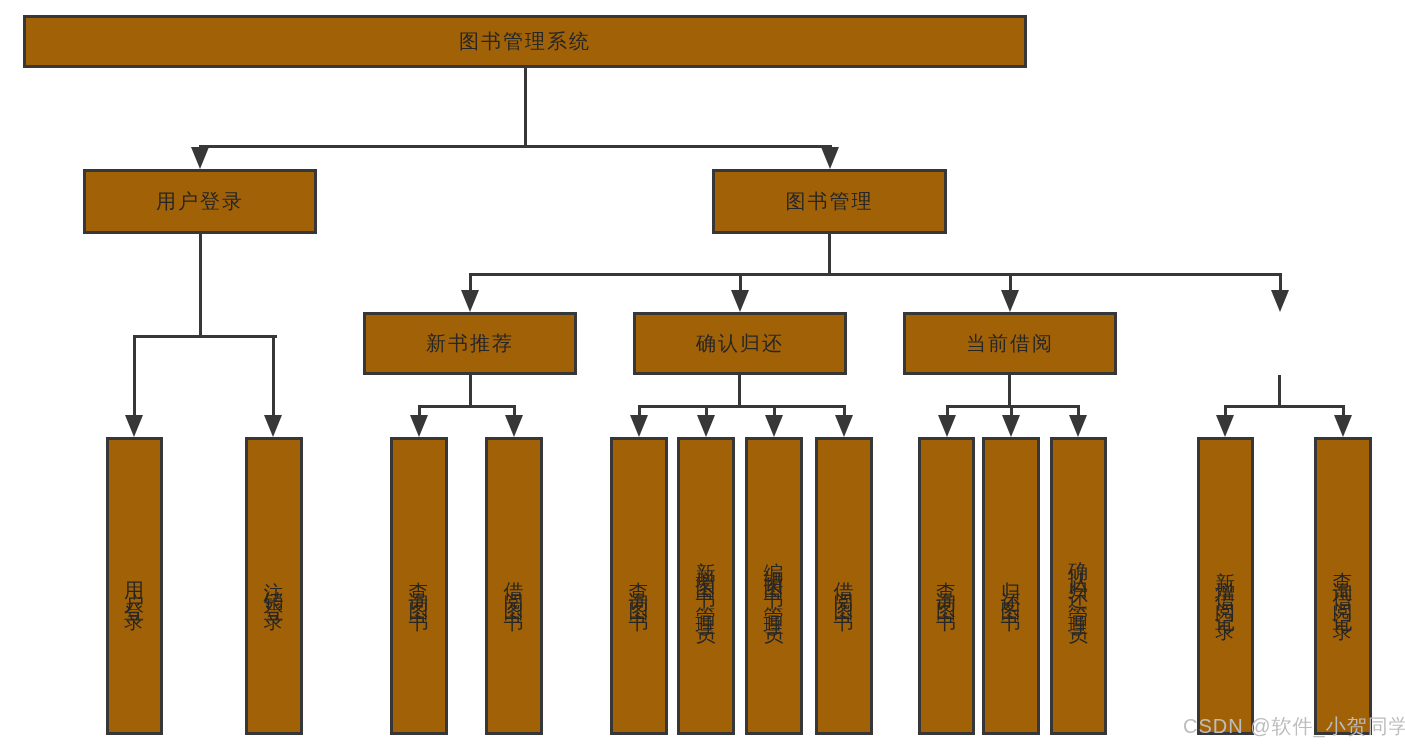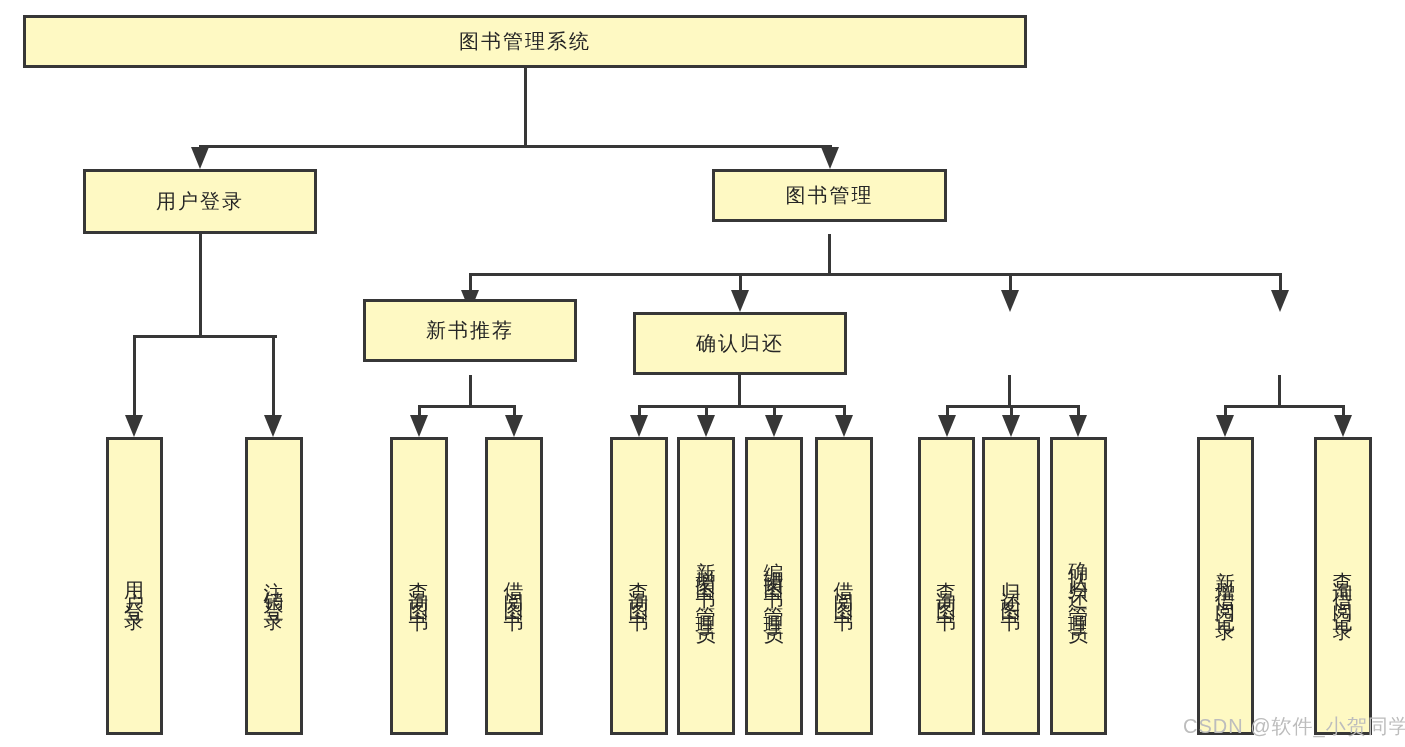--- a/index.html
+++ b/index.html
@@ -11,21 +11,21 @@
     position: relative;
     width: 1405px;
     height: 747px;
     background: #ffffff;
     font-family: "Liberation Sans", sans-serif;
     overflow: hidden;
   }
   .box {
     position: absolute;
     box-sizing: border-box;
-    background: #fef9c3;
+    background: #a16207;
     border: 3px solid #373737;
     color: #262626;
     display: flex;
     align-items: center;
     justify-content: center;
     font-size: 20px;
     letter-spacing: 2px;
     white-space: nowrap;
   }
   .vbox {
@@ -69,42 +69,43 @@
   <div class="box" style="left:23px; top:15px; width:1004px; height:53px;">图书管理系统</div>
 
   <div class="vline" style="left:524px; top:68px; height:80px;"></div>
   <div class="hline" style="left:199px; top:145px; width:633px;"></div>
   <div class="vline" style="left:199px; top:145px; height:8px;"></div>
   <div class="arrowhead" style="left:191px; top:147px;"></div>
   <div class="vline" style="left:829px; top:145px; height:8px;"></div>
   <div class="arrowhead" style="left:821px; top:147px;"></div>
 
   <div class="box" style="left:83px; top:169px; width:234px; height:65px;">用户登录</div>
-  <div class="box" style="left:712px; top:169px; width:235px; height:53px;">图书管理</div>
+  <div class="box" style="left:712px; top:169px; width:235px; height:65px;">图书管理</div>
 
   <div class="vline" style="left:199px; top:234px; height:104px;"></div>
   <div class="hline" style="left:133px; top:335px; width:144px;"></div>
   <div class="vline" style="left:133px; top:335px; height:84px;"></div>
   <div class="arrowhead" style="left:125px; top:415px;"></div>
   <div class="vline" style="left:272px; top:335px; height:84px;"></div>
   <div class="arrowhead" style="left:264px; top:415px;"></div>
 
   <div class="vline" style="left:828px; top:234px; height:42px;"></div>
   <div class="hline" style="left:469px; top:273px; width:813px;"></div>
   <div class="vline" style="left:469px; top:273px; height:20px;"></div>
   <div class="arrowhead" style="left:461px; top:290px;"></div>
   <div class="vline" style="left:739px; top:273px; height:20px;"></div>
   <div class="arrowhead" style="left:731px; top:290px;"></div>
   <div class="vline" style="left:1009px; top:273px; height:20px;"></div>
   <div class="arrowhead" style="left:1001px; top:290px;"></div>
   <div class="vline" style="left:1279px; top:273px; height:20px;"></div>
   <div class="arrowhead" style="left:1271px; top:290px;"></div>
 
-  <div class="box" style="left:363px; top:299px; width:214px; height:63px;">新书推荐</div>
+  <div class="box" style="left:363px; top:312px; width:214px; height:63px;">新书推荐</div>
   <div class="box" style="left:633px; top:312px; width:214px; height:63px;">确认归还</div>
+  <div class="box" style="left:903px; top:312px; width:214px; height:63px;">当前借阅</div>
 
   <div class="vline" style="left:469px; top:375px; height:32px;"></div>
   <div class="hline" style="left:418px; top:405px; width:98px;"></div>
   <div class="vline" style="left:418px; top:405px; height:14px;"></div>
   <div class="arrowhead" style="left:410px; top:415px;"></div>
   <div class="vline" style="left:513px; top:405px; height:14px;"></div>
   <div class="arrowhead" style="left:505px; top:415px;"></div>
 
   <div class="vline" style="left:738px; top:375px; height:32px;"></div>
   <div class="hline" style="left:638px; top:405px; width:208px;"></div>

